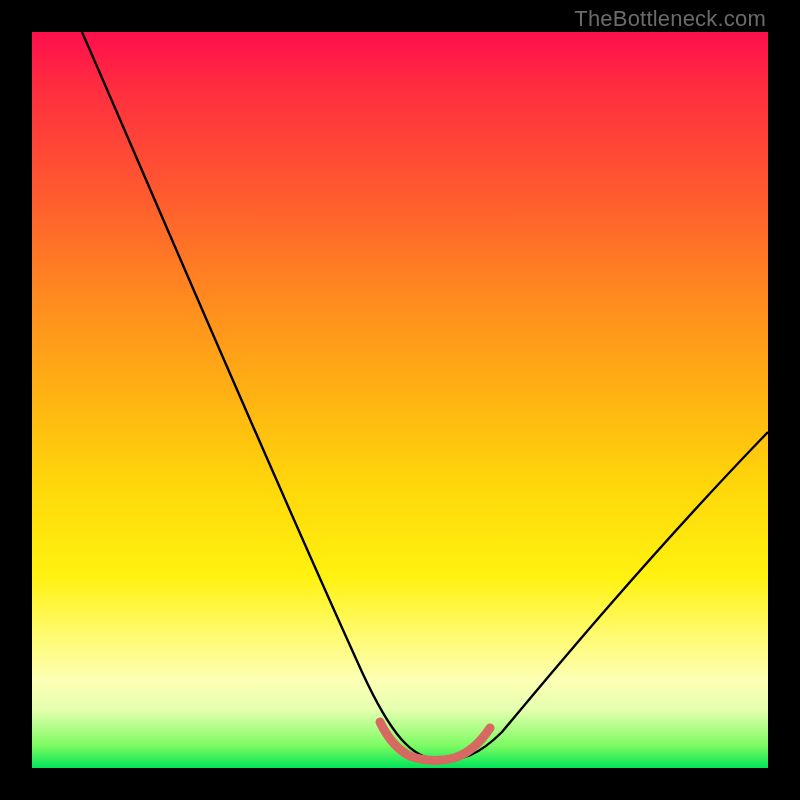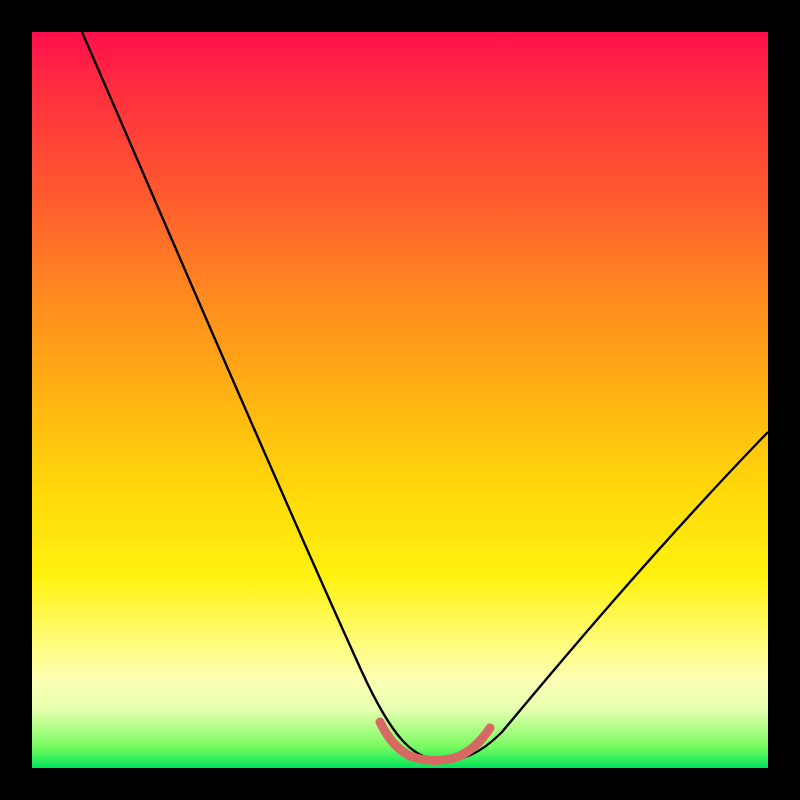--- a/index.html
+++ b/index.html
@@ -56,20 +56,21 @@
     top: 0;
     width: 736px;
     height: 736px;
     pointer-events: none;
   }
 </style>
 </head>
 <body>
 
 <div class="frame">
+  <div class="watermark">TheBottleneck.com</div>
 
   <div class="plot-area">
     <svg class="curves" viewBox="0 0 736 736" preserveAspectRatio="none">
       <path d="M 50 0
                C 120 160, 230 420, 330 640
                C 360 705, 380 725, 405 728
                C 430 730, 448 722, 470 700
                C 520 640, 620 520, 736 400" fill="none" stroke-width="2.4" stroke="#000000"></path>
       <path d="M 348 690
                Q 360 715 378 724

